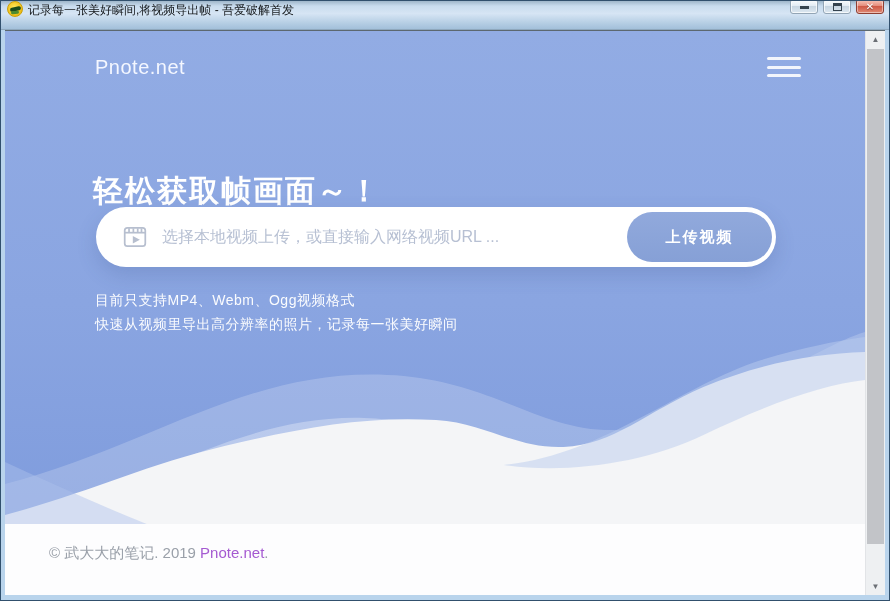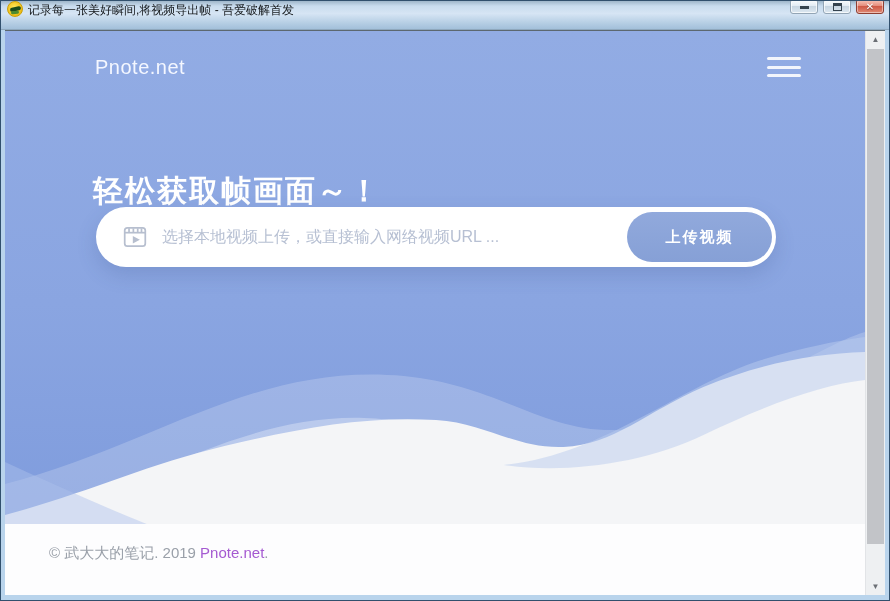--- a/index.html
+++ b/index.html
@@ -108,20 +108,24 @@
             <line x1="6.5" y1="4" x2="6.5" y2="7.5"></line>
             <line x1="10.5" y1="4" x2="10.5" y2="7.5"></line>
             <line x1="14.5" y1="4" x2="14.5" y2="7.5"></line>
             <line x1="18" y1="4" x2="18" y2="7.5"></line>
             <path d="M10 11 L16.5 14.5 L10 18 Z" fill="#b7bfcf" stroke="none"></path>
           </svg>
           <input type="text" placeholder="选择本地视频上传，或直接输入网络视频URL ..." style="">
           <button class="upload-btn">上传视频</button>
         </div>
 
+        <div class="notes">
+          <div>目前只支持MP4、Webm、Ogg视频格式</div>
+          <div>快速从视频里导出高分辨率的照片，记录每一张美好瞬间</div>
+        </div>
 
         <svg class="waves" viewBox="0 0 862 200" preserveAspectRatio="none">
           <path fill="rgba(255,255,255,0.20)" d="M0,160 C150,122 250,38 400,52 C520,64 560,136 680,92 C762,62 822,20 862,8 L862,200 L0,200 Z"></path>
           <path fill="rgba(255,255,255,0.30)" d="M0,192 C130,172 230,90 360,94 C470,98 520,152 620,132 C722,111 792,52 862,44 L862,200 L0,200 Z"></path>
           <path fill="#f4f5f7" d="M0,191 C80,170 140,141 220,122 C300,103 362,92 432,96 C482,99 512,125 560,123 C610,121 642,88 700,63 C760,38 812,30 862,28 L862,200 L0,200 Z"></path>
           <path fill="rgba(186,203,238,0.50)" d="M500,141 C600,131 676,62 758,36 C800,23 840,16 862,13 L862,56 C820,60 760,82 700,111 C640,140 560,150 500,141 Z"></path>
           <path fill="rgba(173,193,234,0.45)" d="M0,200 L0,138 C48,160 92,180 142,200 Z"></path>
         </svg>
       </div>
 

